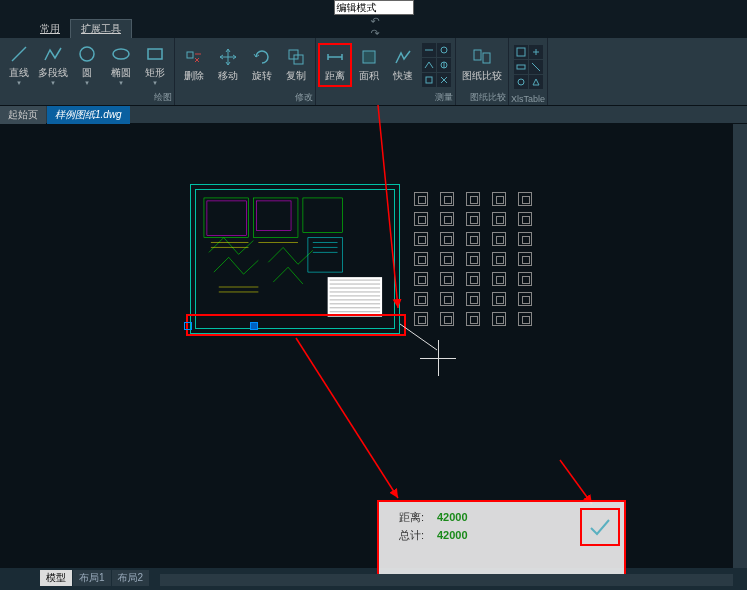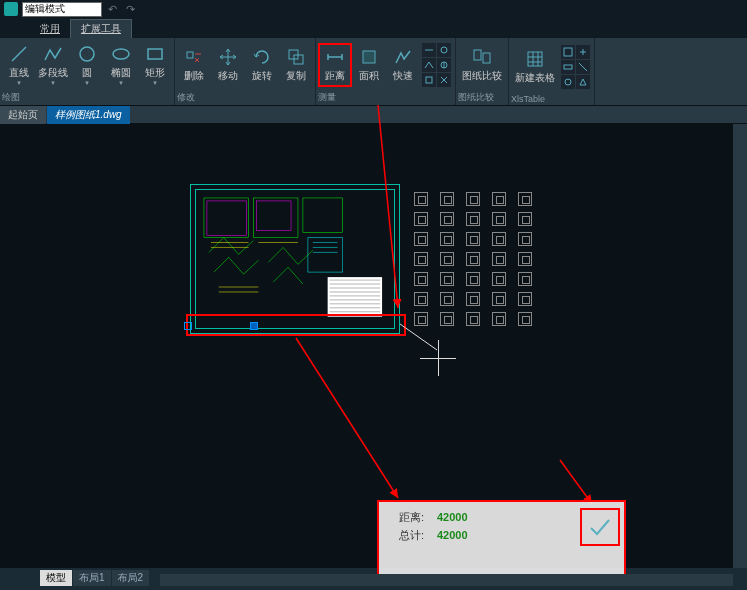--- a/index.html
+++ b/index.html
@@ -1,29 +1,29 @@
 <!DOCTYPE html>
 <html><head>
 <meta charset="utf-8">
 <style>
 * { box-sizing: border-box; margin: 0; padding: 0; }
 body { width: 747px; height: 590px; background: #1a2b35; font-family: "Microsoft YaHei", sans-serif; font-size: 11px; color: #ccc; overflow: hidden; position: relative; }
 
-.title-bar { height: 18px; background: #0f1a22; display: flex; align-items: center; padding: 0 4px; position: relative; }
+.title-bar { height: 18px; background: #0f1a22; display: flex; align-items: center; padding: 0 4px; position: relative; flex-direction: column; }
 .logo { width: 14px; height: 14px; background: #1ba5a0; border-radius: 2px; margin-right: 4px; }
 .mode-box { width: 80px; height: 15px; background: #fff; border: 1px solid #666; color: #000; font-size: 10px; padding: 0 2px; display: flex; align-items: center; }
 .qat-icon { width: 12px; height: 12px; margin-left: 6px; color: #6a7a82; }
 .title-text { position: absolute; left: 50%; transform: translateX(-50%); color: #9aa; font-size: 10px; }
 
 .tabs-row { height: 20px; background: #0f1a22; display: flex; align-items: end; padding-left: 30px; }
 .tab { padding: 2px 10px; font-size: 10px; color: #ccc; text-decoration: underline; }
 .tab.active { background: #2a3a44; border: 1px solid #4a5a64; border-bottom: none; }
 
 .ribbon { height: 68px; background: #2a3a44; display: flex; border-bottom: 1px solid #0a1218; }
-.rgroup { display: flex; flex-direction: column; align-items: flex-start; border-right: 1px solid #1a2530; padding: 2px 2px 0; }
+.rgroup { display: flex; flex-direction: column; align-items: flex-end; border-right: 1px solid #1a2530; padding: 2px 2px 0; }
 .rgroup-items { display: flex; flex: 1; align-items: center; }
 .ritem { display: flex; flex-direction: column; align-items: center; width: 34px; padding: 2px 0; cursor: pointer; }
 .ritem svg, .ritem .icon-box { width: 20px; height: 20px; }
 .ritem-label { font-size: 10px; color: #ccc; margin-top: 2px; }
 .rgroup-label { font-size: 9px; color: #8a9aa2; padding: 1px 0; }
 .dd { font-size: 7px; color: #8a9aa2; margin-top: -1px; }
 
 .highlight-box { border: 2px solid #ff0000; }
 .small-grid { display: grid; grid-template-columns: repeat(2, 14px); grid-template-rows: repeat(3, 14px); gap: 1px; padding: 2px; }
 .small-grid div { width: 14px; height: 14px; background: #1a2530; display: flex; align-items: center; justify-content: center; }
@@ -223,27 +223,20 @@
             <rect x="2" y="3" width="7" height="10" stroke="#5ab" fill="none"></rect>
             <rect x="11" y="6" width="7" height="10" stroke="#5ab" fill="none"></rect>
           </svg>
           <span class="ritem-label">图纸比较</span>
         </div>
     </div>
     <div class="rgroup-label">图纸比较</div>
   </div>
   <div class="rgroup">
     <div class="rgroup-items">
-      <div class="ritem" style="width:48px">
-          <svg viewBox="0 0 20 20">
-            <rect x="3" y="3" width="14" height="14" stroke="#5ab" fill="none"></rect>
-            <path d="M3 8 L17 8 M3 13 L17 13 M8 3 L8 17 M13 3 L13 17" stroke="#5ab"></path>
-          </svg>
-          <span class="ritem-label">新建表格</span>
-        </div>
       <div class="small-grid">
         <div>
             <svg viewBox="0 0 10 10">
               <rect x="1" y="1" width="8" height="8" stroke="#5ab" fill="none"></rect>
             </svg>
           </div>
         <div>
             <svg viewBox="0 0 10 10">
               <path d="M2 5 L8 5 M5 2 L5 8" stroke="#5ab"></path>
             </svg>

